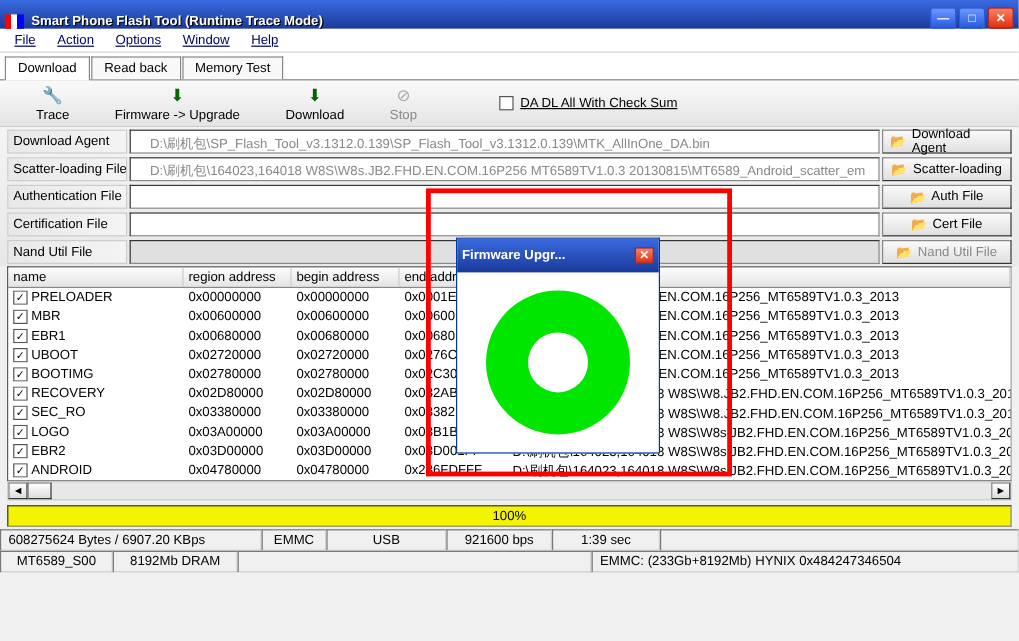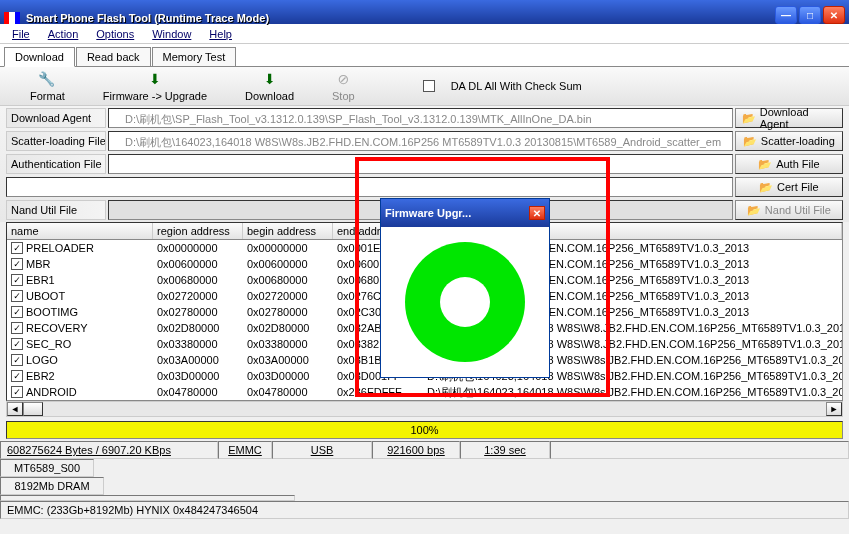--- a/index.html
+++ b/index.html
@@ -19,21 +19,21 @@
 
 
 .maintabs { background: #fff; height: 22px; display: flex; align-items: flex-end; padding: 0 4px; gap: 1px; }
 .maintab { padding: 3px 10px; border: 1px solid #888; border-bottom: none; background: #f8f8f8; font-size: 11px; }
 .maintab.active { background: #fff; border-bottom: 1px solid #fff; position: relative; top: 1px; }
 
 
 .toolbar { background: linear-gradient(to bottom, #fafafa, #e4e4e4); height: 40px; display: flex; align-items: center; padding: 0 30px; gap: 38px; border-top: 1px solid #888; border-bottom: 1px solid #ccc; }
 .tbtn { display: flex; flex-direction: column; align-items: center; gap: 2px; font-size: 10px; }
 .tbtn .ticon { width: 18px; height: 18px; display: flex; align-items: center; justify-content: center; font-size: 14px; }
-.tcheck { display: flex; align-items: center; gap: 16px; margin-left: 30px; }
+.tcheck { display: flex; align-items: center; gap: 6px; margin-left: 30px; text-decoration: underline; }
 
 
 .formarea { background: linear-gradient(to bottom, #f4f4f4, #e8e8e8); padding: 1px 6px; display: flex; flex-direction: column; gap: 1px; }
 .frow { display: flex; align-items: center; height: 22px; gap: 2px; }
 .flabel { width: 100px; background: linear-gradient(to right, #e8e8e8, #f4f4f4); padding: 3px 4px; border: 1px solid #ccc; font-size: 11px; white-space: nowrap; overflow: hidden; }
 .finput { flex: 1; background: #fff; border: 1px inset #888; padding: 3px 16px; font-size: 11px; color: #888; white-space: nowrap; overflow: hidden; height: 20px; }
 .fbtn { width: 108px; background: linear-gradient(to bottom, #fafafa, #e0e0e0); border: 1px outset #888; padding: 3px 6px; display: flex; align-items: center; gap: 4px; font-size: 11px; justify-content: center; height: 20px; }
 .fbtn .folder-icon { color: #c08000; font-size: 11px; }
 .fbtn.disabled { color: #888; }
 
@@ -55,22 +55,22 @@
 .hscroll { height: 16px; background: #e8e8e8; margin: 0 6px; border: 1px solid #ccc; display: flex; align-items: center; }
 .hscroll .arrow { width: 16px; height: 14px; background: linear-gradient(to bottom, #fff, #ddd); border: 1px outset #888; display: flex; align-items: center; justify-content: center; font-size: 9px; }
 .hscroll .track { flex: 1; height: 14px; display: flex; }
 .hscroll .thumb { width: 20px; height: 14px; background: linear-gradient(to bottom, #fff, #ddd); border: 1px outset #888; }
 
 
 .progress { margin: 4px 6px 2px; height: 18px; background: #f4f400; border: 1px inset #888; display: flex; align-items: center; justify-content: center; font-size: 11px; }
 
 
 .status1 { height: 18px; display: flex; font-size: 11px; }
-.status1 > div { border: 1px inset #ccc; padding: 2px 6px; display: flex; align-items: center; text-decoration: underline; }
-.status2 { height: 18px; display: flex; font-size: 11px; flex-direction: column; }
+.status1 > div { border: 1px inset #ccc; padding: 2px 6px; display: flex; align-items: center; }
+.status2 { height: 18px; display: flex; font-size: 11px; }
 .status2 > div { border: 1px inset #ccc; padding: 2px 6px; display: flex; align-items: center; }
 
 
 .redbox { position: absolute; border: 4px solid #f00; pointer-events: none; }
 
 
 .modal { position: absolute; border: 1px solid #003a9a; background: #fff; }
 .modal-title { background: linear-gradient(to bottom, #3a6ae0, #1a3a9a); color: #fff; font-weight: bold; height: 28px; display: flex; align-items: center; padding: 0 4px; font-family: monospace; }
 .modal-title .mtext { flex: 1; }
 .modal-close { width: 16px; height: 14px; background: linear-gradient(to bottom, #ff8060, #e03010); border: 1px solid #c02000; display: flex; align-items: center; justify-content: center; color: #fff; font-size: 10px; font-weight: bold; }
@@ -101,21 +101,21 @@
 
 <div class="maintabs">
   <div class="maintab active">Download</div>
   <div class="maintab">Read back</div>
   <div class="maintab">Memory Test</div>
 </div>
 
 <div class="toolbar">
   <div class="tbtn">
     <div class="ticon">🔧</div>
-    <span>Format</span>
+    <span>Trace</span>
   </div>
   <div class="tbtn">
     <div class="ticon" style="color:#060">⬇</div>
     <span>Firmware -&gt; Upgrade</span>
   </div>
   <div class="tbtn">
     <div class="ticon" style="color:#060">⬇</div>
     <span>Download</span>
   </div>
   <div class="tbtn" style="color:#888">
@@ -147,20 +147,21 @@
   </div>
   <div class="frow">
     <div class="flabel">Authentication File</div>
     <div class="finput"></div>
     <div class="fbtn">
         <span class="folder-icon">📂</span>
         <span>Auth File</span>
       </div>
   </div>
   <div class="frow">
+    <div class="flabel">Certification File</div>
     <div class="finput"></div>
     <div class="fbtn">
         <span class="folder-icon">📂</span>
         <span>Cert File</span>
       </div>
   </div>
   <div class="frow">
     <div class="flabel">Nand Util File</div>
     <div class="finput" style="background:#e0e0e0"></div>
     <div class="fbtn disabled">

